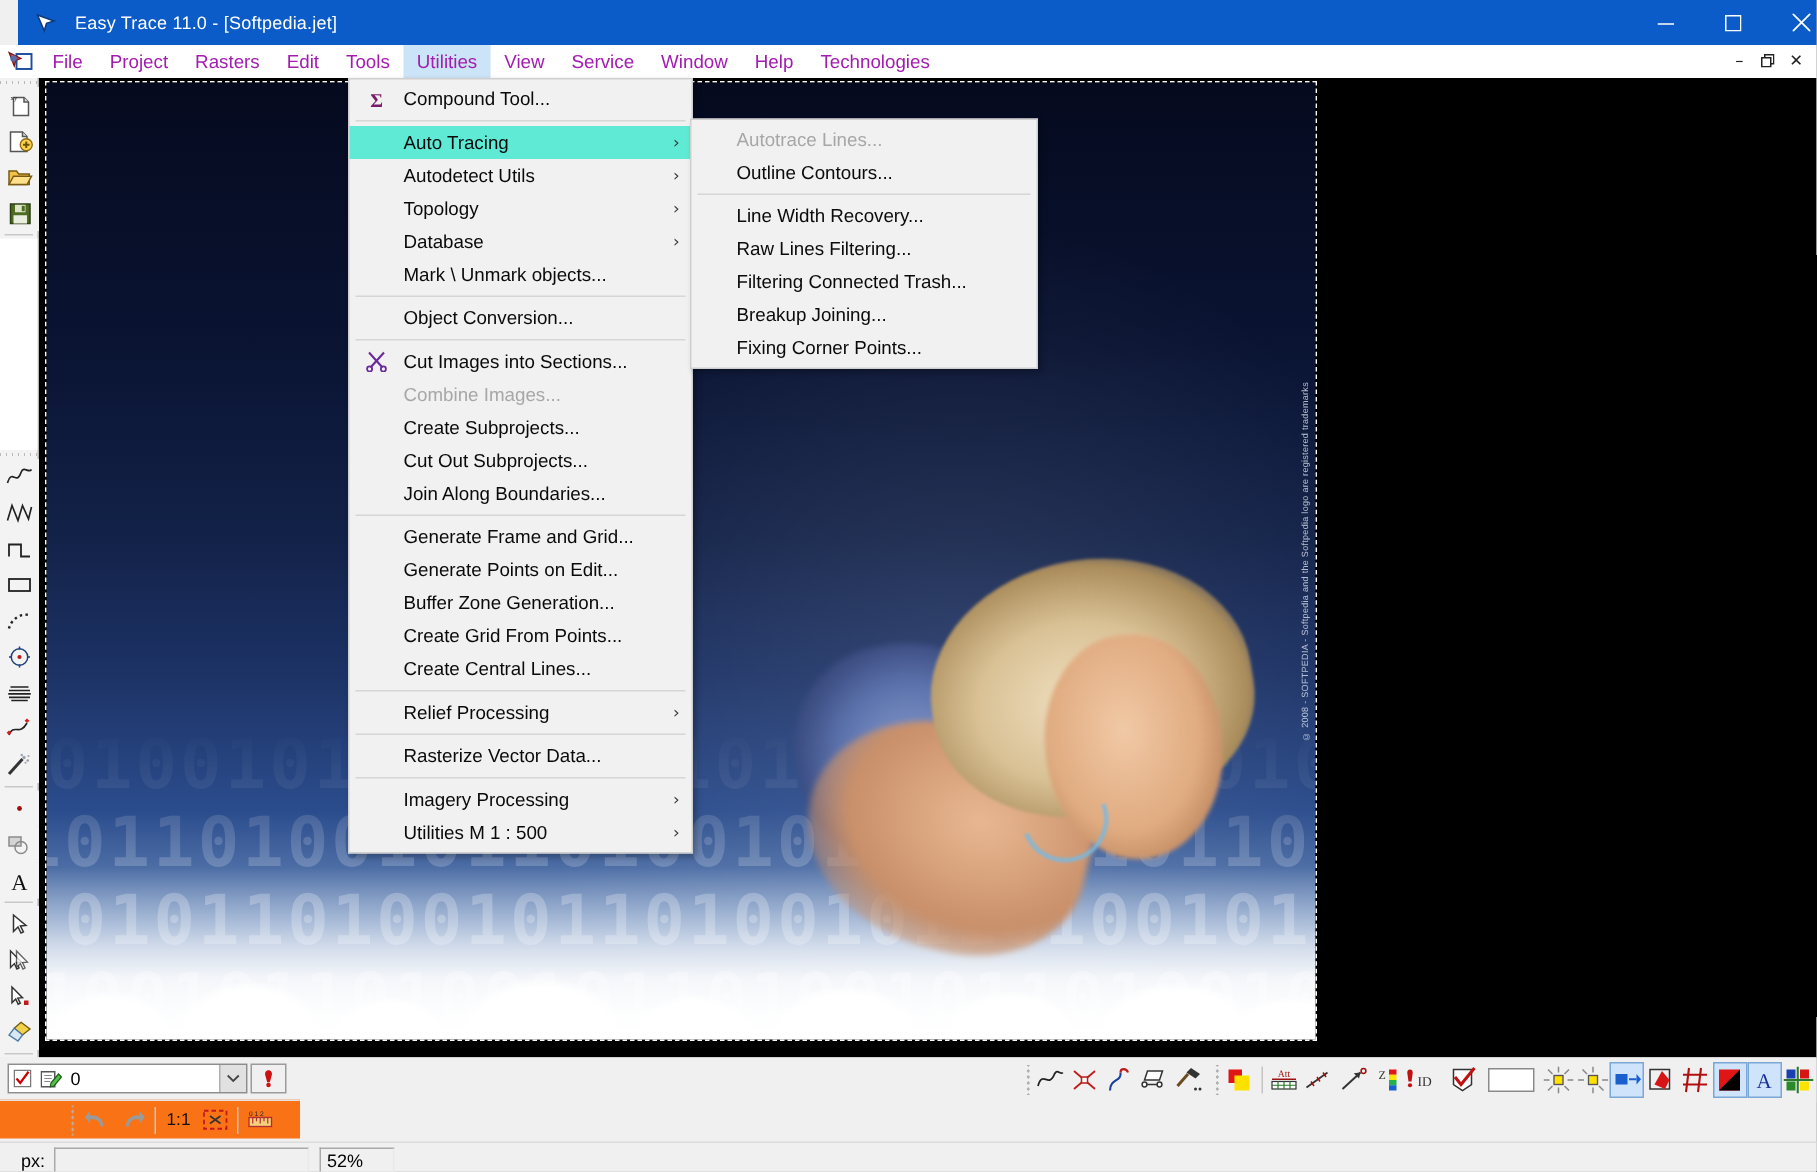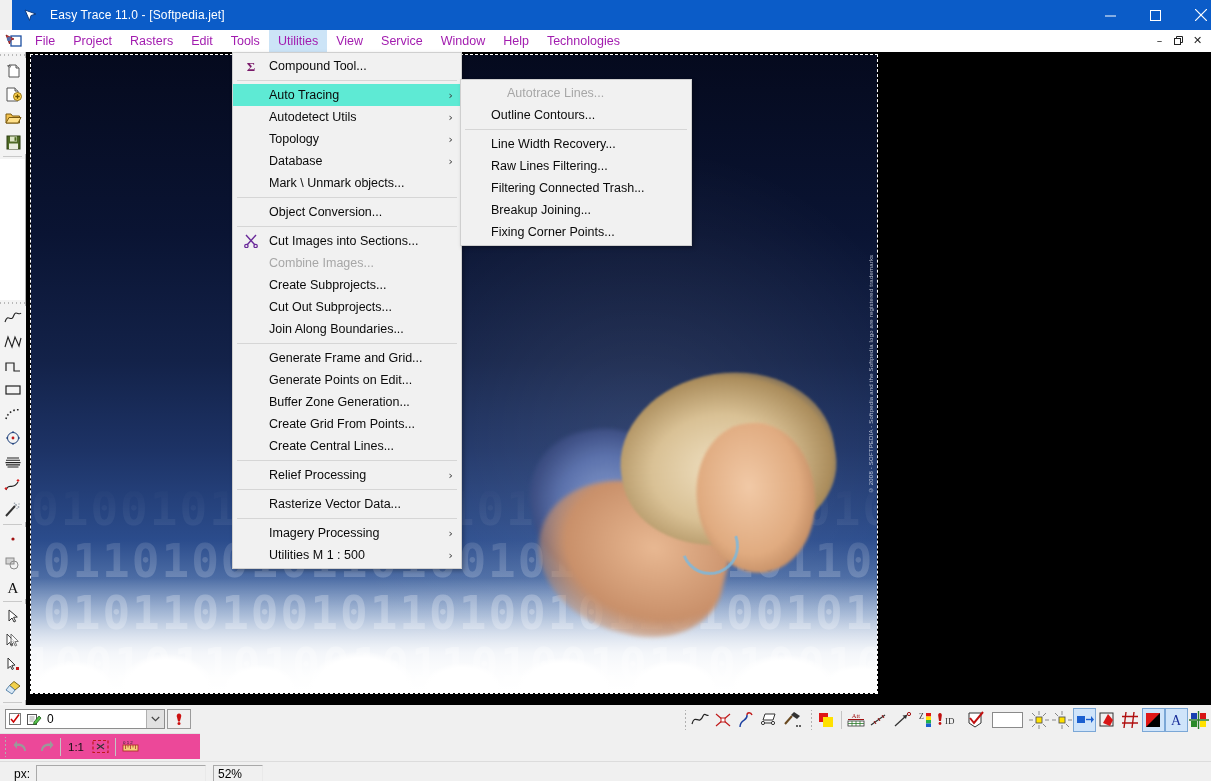--- a/index.html
+++ b/index.html
@@ -238,22 +238,22 @@
     font-size: 9px; color: #333; font-family: "DejaVu Sans", sans-serif;
   }
   .alert-btn {
     position: absolute; left: 167px; top: 4px; width: 24px; height: 20px;
     background: #f0f0f0; border: 1px solid #9b9b9b;
     display: flex; align-items: center; justify-content: center;
   }
 
   .nav-toolbar {
     position: absolute; left: 0; top: 28px; width: 200px; height: 26px;
-    background: #ec4899; border-top: 1px solid #e2e2e2;
-    display: flex; align-items: center;
+    background: #f97316; border-top: 1px solid #e2e2e2;
+    display: flex; align-items: center; padding-left: 43px;
   }
   .tb-grip {
     width: 7px; height: 20px; margin-left: 2px;
     background: radial-gradient(circle, #b0b0b0 40%, transparent 42%);
     background-size: 3px 4px;
     background-repeat: repeat-y;
     background-position: 2px 2px;
   }
   .nav-btn {
     width: 24px; height: 22px; display: flex; align-items: center; justify-content: center;
@@ -620,21 +620,21 @@
         <span>Imagery Processing</span>
         <span class="arrow">›</span>
       </div>
       <div class="mi">
         <span>Utilities M 1 : 500</span>
         <span class="arrow">›</span>
       </div>
     </div>
 
   <div class="popup" id="autotracing-submenu">
-      <div class="mi disabled" style="padding-left: 46px; align-items: center;">
+      <div class="mi disabled" style="padding-left: 30px; align-items: center;">
         <span>Autotrace Lines...</span>
       </div>
       <div class="mi" style="padding-left: 30px;">
         <span>Outline Contours...</span>
       </div>
       <div class="msep"></div>
       <div class="mi" style="padding-left: 30px;">
         <span>Line Width Recovery...</span>
       </div>
       <div class="mi" style="padding-left: 30px;">

